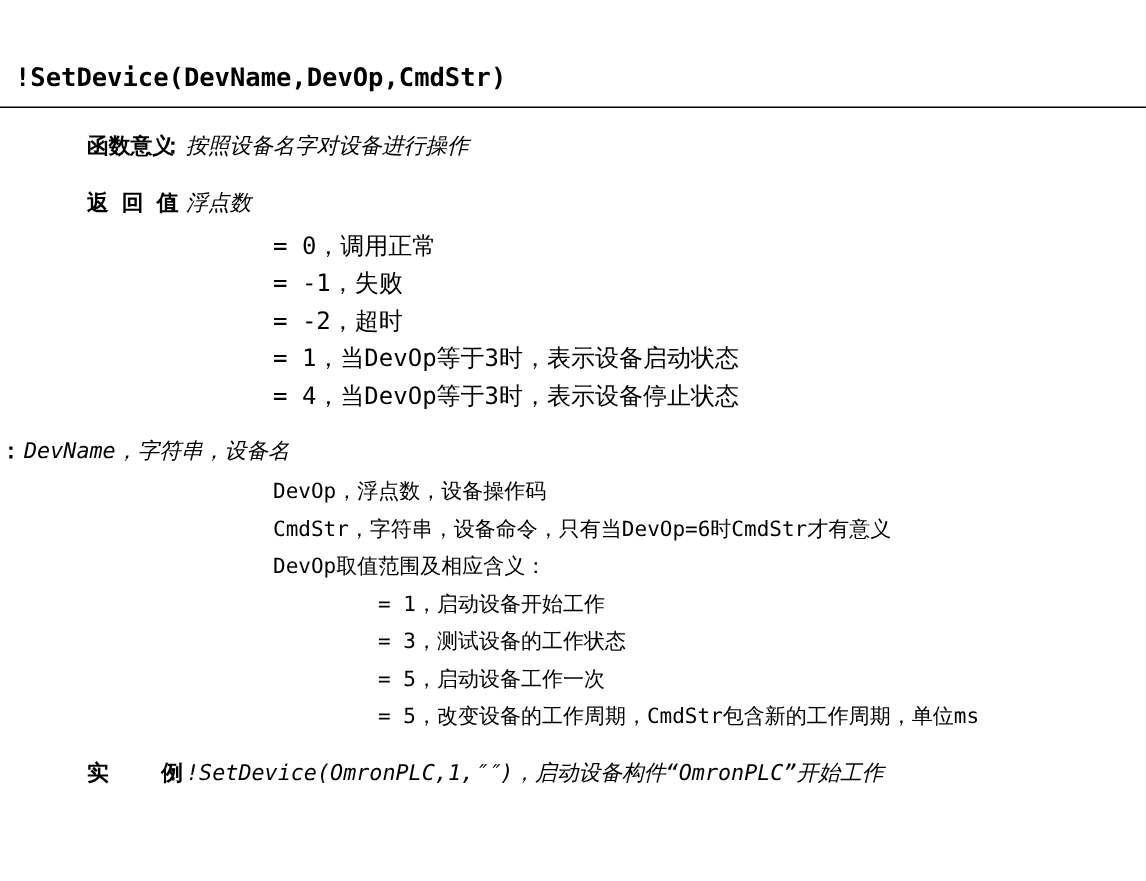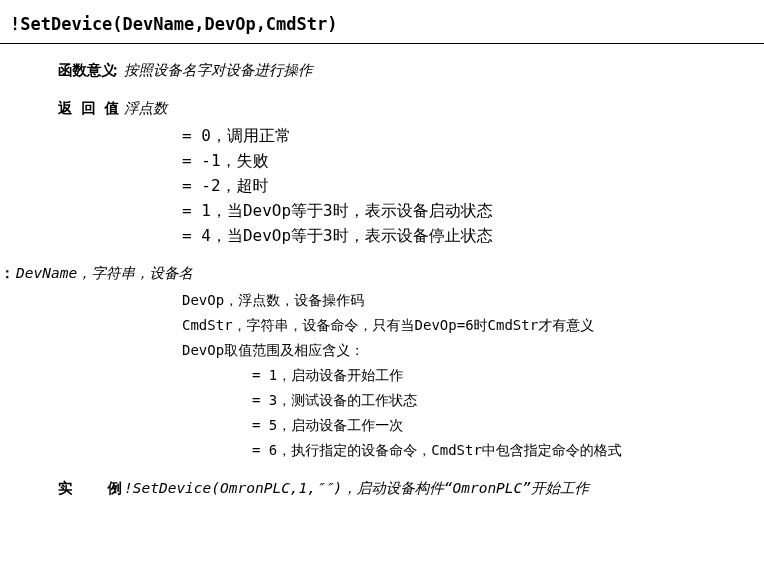--- a/index.html
+++ b/index.html
@@ -13,20 +13,21 @@
     font-family: "DejaVu Sans Mono", "Liberation Mono", monospace;
     color: #000000;
     overflow: hidden;
   }
   .page {
     position: relative;
     width: 764px;
     height: 449px;
     box-sizing: border-box;
     padding: 0;
+    margin-top: 28px;
   }
   .title {
     font-family: "DejaVu Sans Mono", "Liberation Mono", monospace;
     font-size: 17px;
     font-weight: bold;
     letter-spacing: 0px;
     padding: 14px 0 0 10px;
     white-space: nowrap;
   }
   .rule {
@@ -119,21 +120,21 @@
     <div class="row row-gap-top">
       <div class="colon">：</div>
       <div class="value">DevName，字符串，设备名</div>
     </div>
     <div class="sub-indent">DevOp，浮点数，设备操作码</div>
     <div class="sub-indent">CmdStr，字符串，设备命令，只有当DevOp=6时CmdStr才有意义</div>
     <div class="sub-indent">DevOp取值范围及相应含义：</div>
     <div class="sub-deep">= 1，启动设备开始工作</div>
     <div class="sub-deep">= 3，测试设备的工作状态</div>
     <div class="sub-deep">= 5，启动设备工作一次</div>
-    <div class="sub-deep">= 6，执行指定的设备命令，CmdStr中包含指定命令的格式</div>
+    <div class="sub-deep">= 5，改变设备的工作周期，CmdStr包含新的工作周期，单位ms</div>
 
     <div class="row row-gap-top">
       <div class="label">实    例</div>
       <div class="colon">：</div>
       <div class="value">!SetDevice(OmronPLC,1,″″)，启动设备构件“OmronPLC”开始工作</div>
     </div>
 
   </div>
 </div>
 

